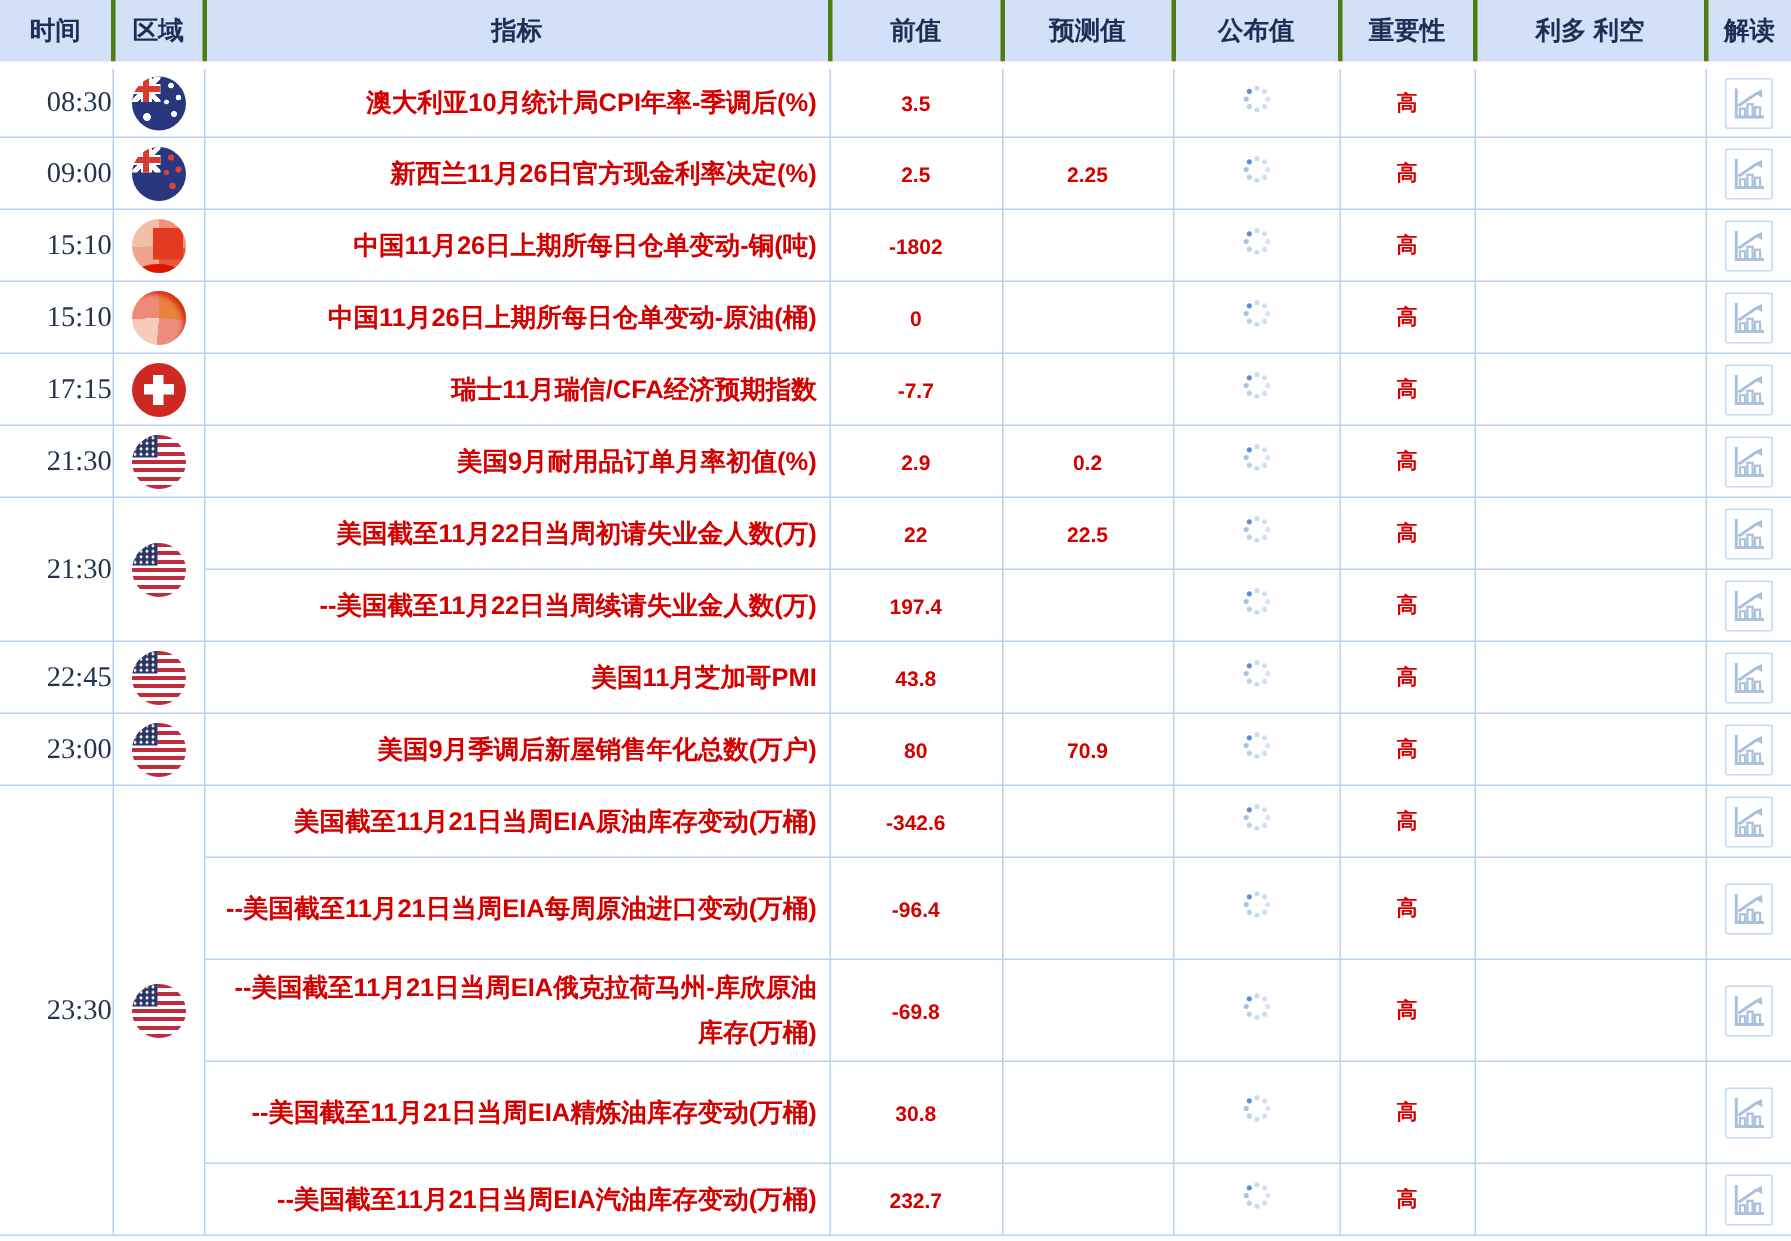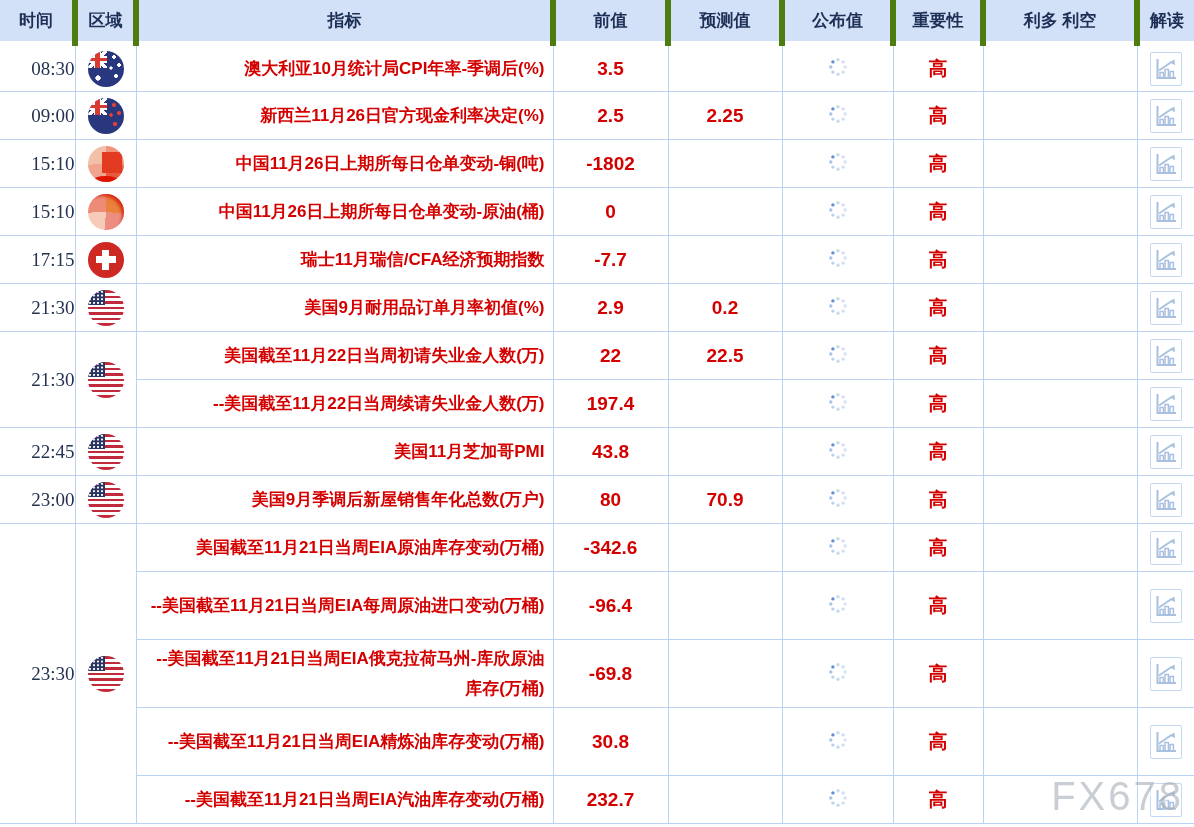--- a/index.html
+++ b/index.html
@@ -1,30 +1,30 @@
 <!DOCTYPE html>
 <html><head>
 <meta charset="utf-8">
 <style>
   html,body{margin:0;padding:0;background:#fff;}
   .page{position:relative;width:1194px;height:827px;overflow:hidden;background:#fff;
         font-family:"Liberation Sans",sans-serif;}
   table{border-collapse:collapse;table-layout:fixed;width:1194px;}
-  th{height:41px;background:#d2e0f8;border-right:6px solid #4d7c0f;border-bottom:5px solid #ffffff;
+  th{height:41px;background:#d2e0f8;border-right:3px solid #4d7c0f;border-bottom:5px solid #ffffff;
      font-weight:bold;font-size:17px;color:#1d2f55;text-align:center;padding:0;}
   th:last-child{border-right:none;}
   td{border:1px solid #b9d2f1;padding:0;background:#fff;vertical-align:middle;}
   tr > td:first-child{border-left:none;}
   tr.h-std{height:48px;}
   tr.h-tall{height:68px;}
   .td-time{font-family:"Liberation Serif",serif;font-size:19px;color:#243350;text-align:right;}
   .td-flag{text-align:center;}
   .td-ind{text-align:right;padding:3px 8px 3px 12px;}
   .ind-link{font-weight:bold;font-size:17px;color:#d40000;line-height:30px;cursor:pointer;}
-  .td-val{font-weight:bold;font-size:19px;color:#d40000;text-align:center;}
+  .td-val{font-weight:bold;font-size:14px;color:#d40000;text-align:center;}
   .td-pub,.td-interp{text-align:center;}
   .chart-box{display:inline-flex;width:30px;height:32px;border:1px solid #c3d8f2;border-radius:2px;
              align-items:center;justify-content:center;background:#fff;cursor:pointer;}
   .watermark{position:absolute;right:10px;bottom:8px;font-size:40px;letter-spacing:3px;
              color:#a9b0bb;opacity:.62;text-shadow:2px 2px 2px #fff;}
   
   .flag{display:inline-block;width:36px;height:36px;border-radius:50%;position:relative;
         overflow:hidden;vertical-align:middle;}
   .flag-usa{background:repeating-linear-gradient(to bottom,#c02b3c 0 2.77px,#fff 2.77px 5.54px);}
   .flag-usa::before{content:"";position:absolute;left:0;top:0;width:17px;height:15px;
@@ -628,14 +628,13 @@
           <rect x="11" y="12.5" width="3.4" height="8.5" fill="none" stroke="#a9c0de" stroke-width="1.5"></rect>
           <rect x="16" y="14.5" width="3.4" height="6.5" fill="none" stroke="#a9c0de" stroke-width="1.5"></rect>
           <line x1="5" y1="13.5" x2="17.5" y2="5" stroke="#a9c0de" stroke-width="2"></line>
           <polygon points="20.5,2.5 21,8.2 15.8,5.2" fill="#a9c0de"></polygon>
         </svg>
       </span>
     </td>
   </tr>
       </tbody>
   </table>
-  <div class="watermark">FX678</div>
 </div>
 
 </body></html>

